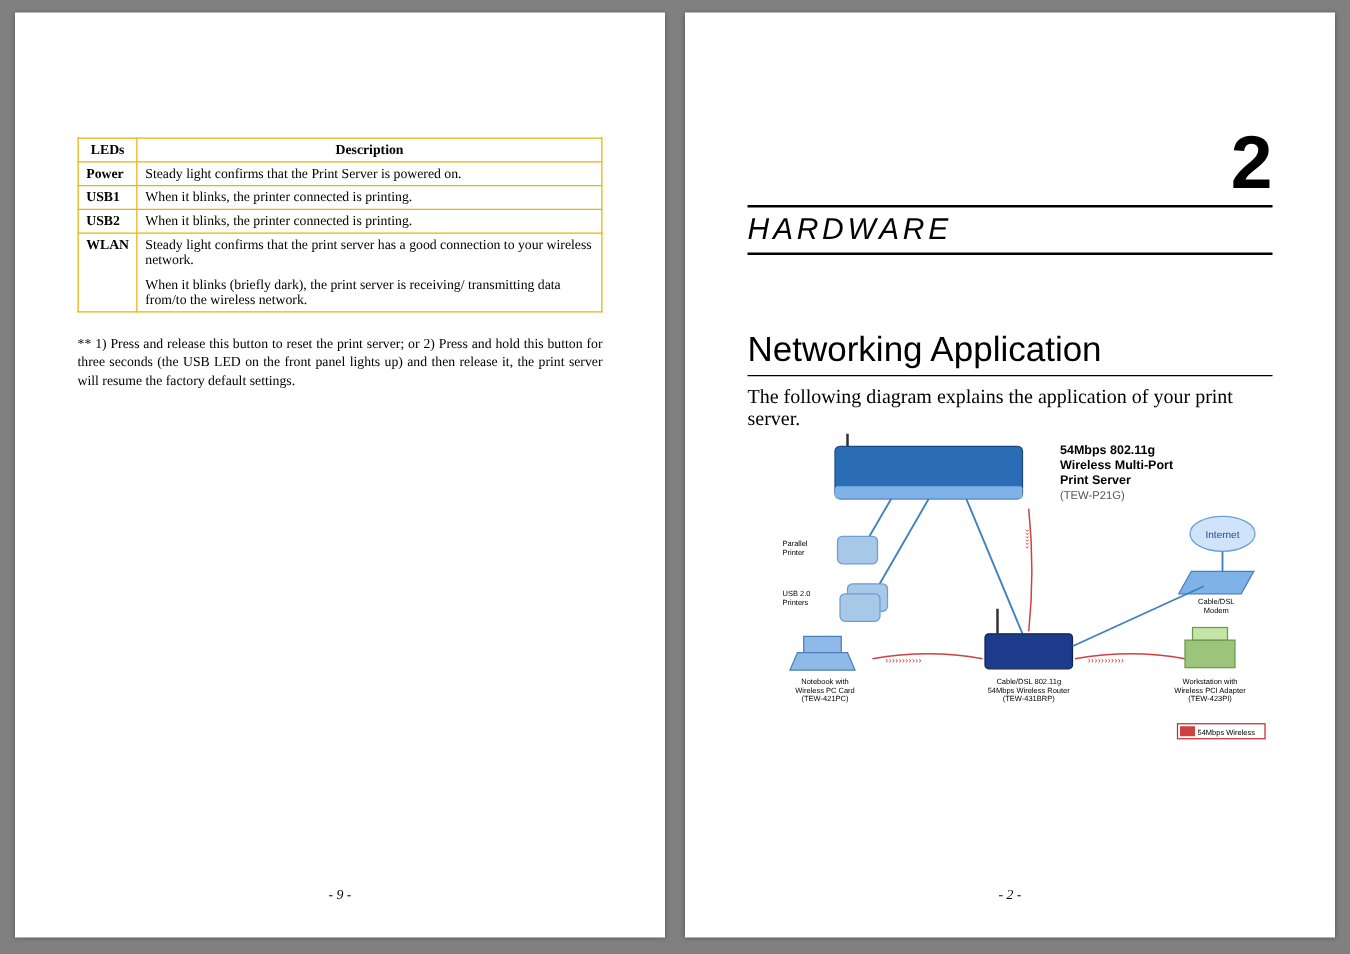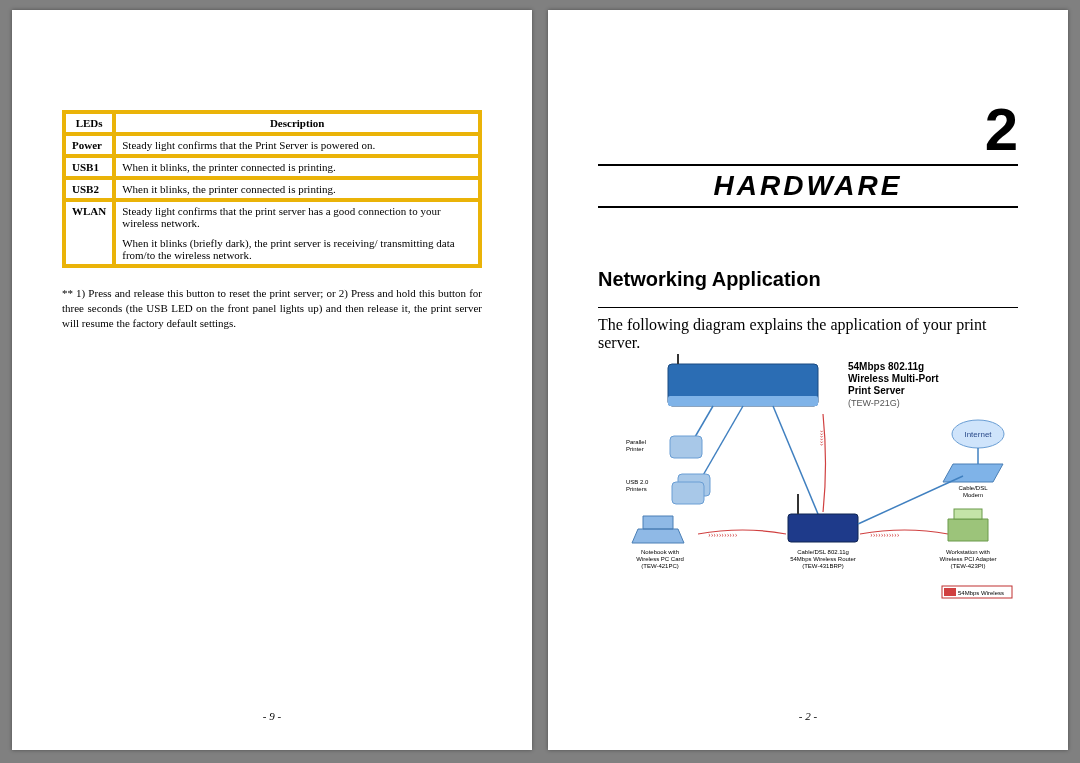--- a/index.html
+++ b/index.html
@@ -31,21 +31,21 @@
     font-style: italic;
     font-size: 11px;
   }
   table.led-table {
     border-collapse: collapse;
     width: 100%;
     margin-top: 60px;
     font-size: 11px;
   }
   table.led-table th, table.led-table td {
-    border: 4px solid #eab308;
+    border: 1px solid #eab308;
     padding: 3px 6px;
     vertical-align: top;
     text-align: left;
   }
   table.led-table th {
     text-align: center;
     font-weight: bold;
   }
   .row-label {
     font-weight: bold;
@@ -68,36 +68,36 @@
     margin-top: 50px;
     margin-bottom: 0;
     line-height: 1;
   }
   .hr-thick {
     border: none;
     border-top: 2px solid #000;
     margin: 4px 0 2px 0;
   }
   .chapter-title {
-    text-align: center;
+    text-align: left;
     font-family: Arial, sans-serif;
-    font-weight: bold;
+    font-weight: normal;
     font-style: italic;
-    font-size: 28px;
+    font-size: 24px;
     letter-spacing: 3px;
     font-variant: small-caps;
     margin: 4px 0 2px 0;
     line-height: 1.15;
   }
   .section-title {
     font-family: Arial, sans-serif;
-    font-weight: bold;
-    font-size: 20px;
+    font-weight: normal;
+    font-size: 28px;
     margin-top: 60px;
-    margin-bottom: 16px;
+    margin-bottom: 4px;
   }
   .hr-thin {
     border: none;
     border-top: 1px solid #000;
     margin: 0 0 8px 0;
   }
   .section-text {
     font-size: 16px;
     margin: 6px 0 2px 0;
   }

